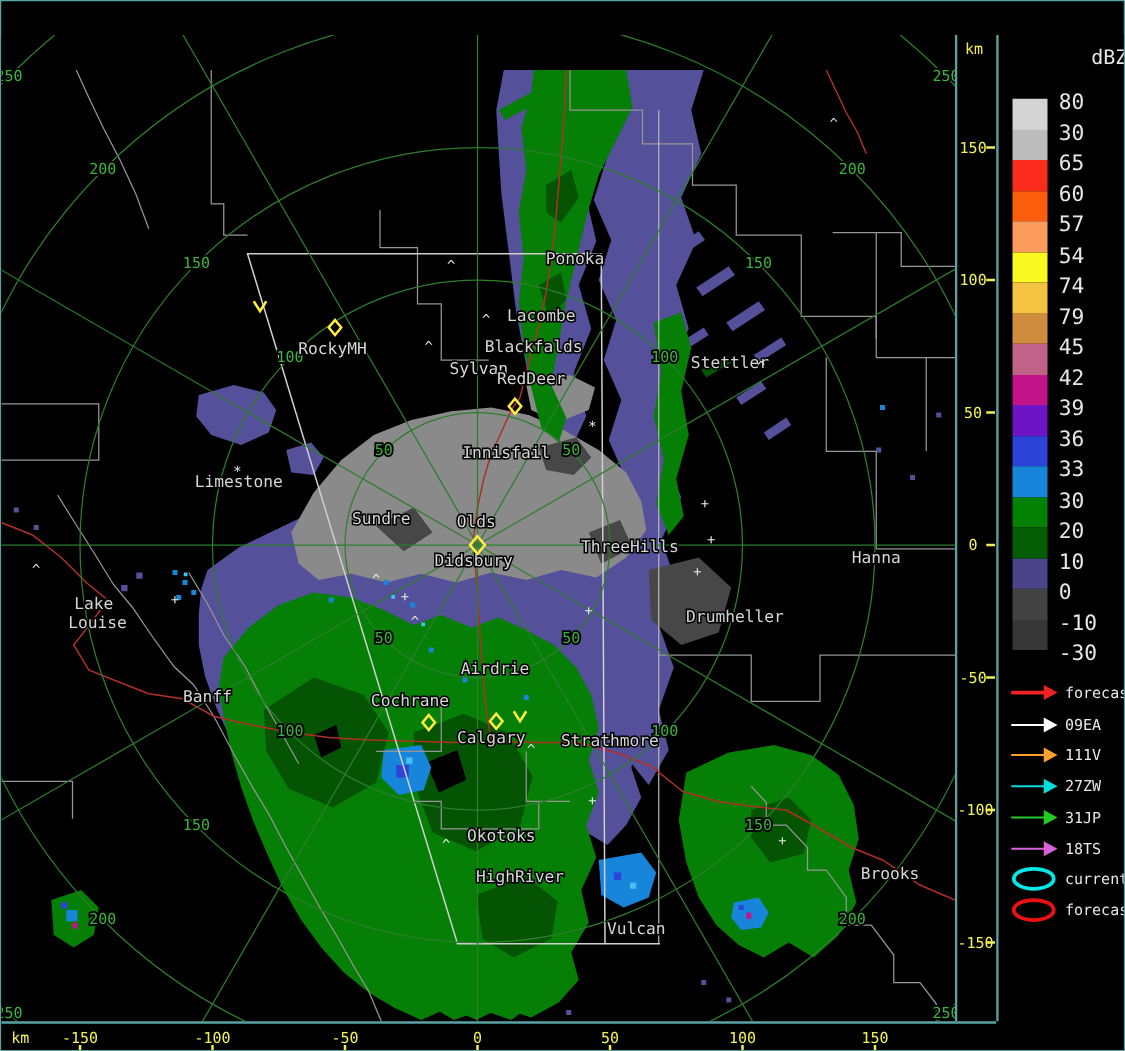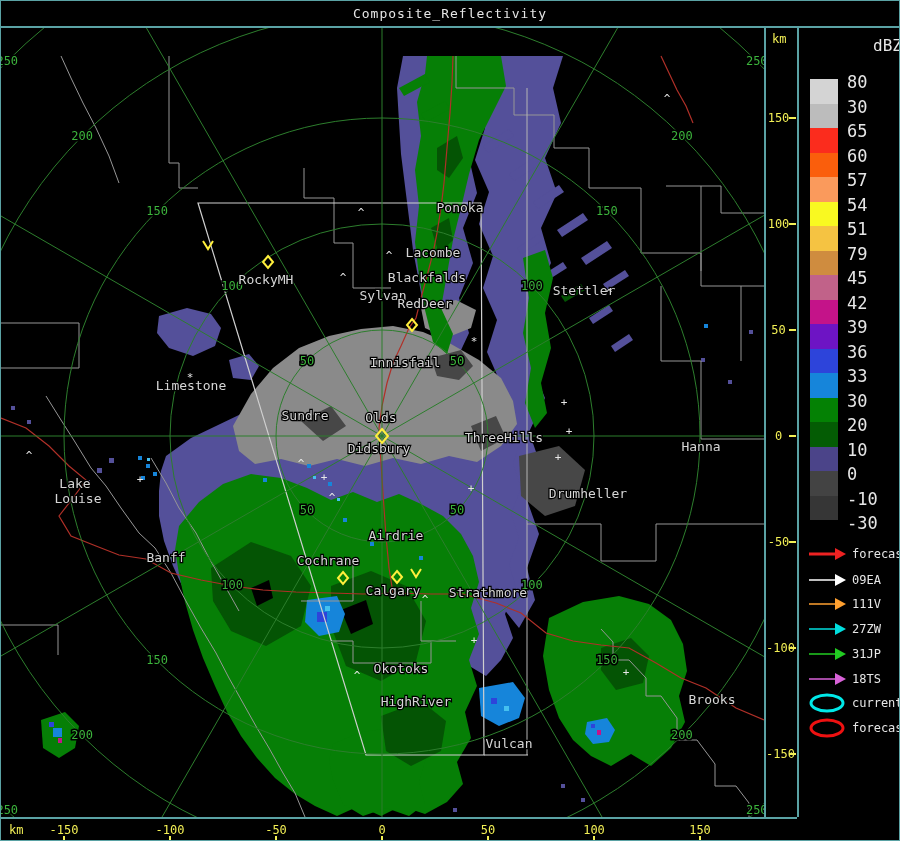--- a/index.html
+++ b/index.html
@@ -32,21 +32,20 @@
   .county{stroke:#969696;fill:none;stroke-width:1;}
   .road{stroke:#b03028;fill:none;stroke-width:1.2;}
   .cov{stroke:#cfcfcf;fill:none;stroke-width:1.2;}
   .site{stroke:#ffef3c;stroke-width:2;fill:none;}
   .wmark{fill:#e8e8e8;font-size:11px;}
 </style>
 </head>
 <body>
 
 <div id="app">
-  <div id="titlebar">Composite_Reflectivity</div>
 
   <div id="maparea">
     <svg id="mapsvg" width="763" height="789" viewBox="0 0 763 789">
       <rect x="0" y="0" width="763" height="789" fill="#000"></rect>
 
       <g opacity="1">
 
         <g fill="#54509a">
           <path d="M402,28 L478,28 L472,60 L480,95 L468,130 L476,165 L462,200 L472,235 L458,270 L468,305 L454,335 L460,358 L444,348 L434,318 L424,286 L418,254 L412,222 L408,190 L404,158 L400,126 L398,94 L396,60 Z"></path>
           <path d="M478,28 L562,28 L552,60 L560,95 L544,130 L556,165 L540,200 L550,235 L534,268 L546,302 L530,336 L544,370 L528,404 L540,438 L526,472 L538,506 L526,540 L534,572 L518,600 L502,580 L510,548 L498,516 L508,484 L494,452 L504,420 L490,388 L500,356 L486,324 L496,292 L482,260 L492,228 L478,196 L488,164 L474,132 L484,100 L470,68 Z"></path>
@@ -308,21 +307,21 @@
         <div class="sw" style="top: 394px; height: 24.5px; background: rgb(4, 92, 4);"></div>
         <div class="sw" style="top: 418.5px; height: 24.5px; background: rgb(75, 68, 137);"></div>
         <div class="sw" style="top: 443px; height: 24.5px; background: rgb(67, 67, 67);"></div>
         <div class="sw" style="top: 467.5px; height: 24.5px; background: rgb(54, 54, 54);"></div>
         <div class="cl" style="top: 54px;">80</div>
         <div class="cl" style="top: 78.5px;">30</div>
         <div class="cl" style="top: 103px;">65</div>
         <div class="cl" style="top: 127.5px;">60</div>
         <div class="cl" style="top: 152px;">57</div>
         <div class="cl" style="top: 176.5px;">54</div>
-        <div class="cl" style="top: 201px;">51</div>
+        <div class="cl" style="top: 201px;">74</div>
         <div class="cl" style="top: 225.5px;">79</div>
         <div class="cl" style="top: 250px;">45</div>
         <div class="cl" style="top: 274.5px;">42</div>
         <div class="cl" style="top: 299px;">39</div>
         <div class="cl" style="top: 323.5px;">36</div>
         <div class="cl" style="top: 348px;">33</div>
         <div class="cl" style="top: 372.5px;">30</div>
         <div class="cl" style="top: 397px;">20</div>
         <div class="cl" style="top: 421.5px;">10</div>
         <div class="cl" style="top: 446px;">0</div>

